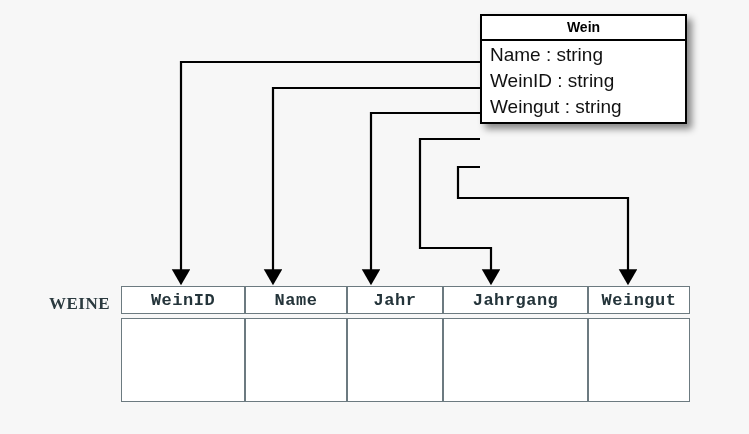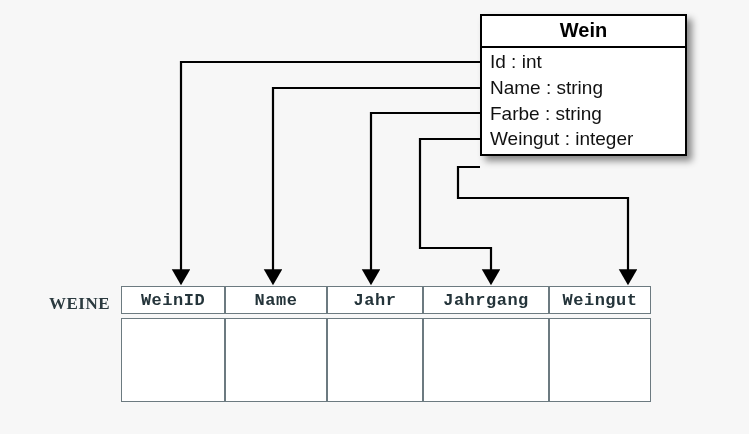--- a/index.html
+++ b/index.html
@@ -39,21 +39,21 @@
     width: 207px;
     border: 2px solid #000;
     background: #ffffff;
     box-sizing: border-box;
     z-index: 3;
     box-shadow: 5px 5px 7px rgba(0,0,0,0.45);
   }
   #class-title {
     text-align: center;
     font-weight: bold;
-    font-size: 20px;
+    font-size: 14px;
     color: #000;
     padding: 3px 0 4px 0;
     border-bottom: 2px solid #000;
     line-height: 1.15;
     font-family: "Liberation Sans", sans-serif;
   }
   #attr-list {
     padding: 1px 0 2px 0;
   }
   .attr-row {
@@ -132,36 +132,35 @@
     <polyline points="480,113 371,113 371,272" fill="none" stroke="#000" stroke-width="2.2" marker-end="url(#arrowhead)"></polyline>
 
     <polyline points="480,139 420,139 420,248 491,248 491,272" fill="none" stroke="#000" stroke-width="2.2" marker-end="url(#arrowhead)"></polyline>
 
     <polyline points="480,167 458,167 458,198 628,198 628,272" fill="none" stroke="#000" stroke-width="2.2" marker-end="url(#arrowhead)"></polyline>
   </svg>
 
   <div id="class-box">
     <div id="class-title">Wein</div>
     <div id="attr-list">
-      <div class="attr-row">Id : int</div>
       <div class="attr-row">Name : string</div>
-      <div class="attr-row">Farbe : string</div>
-      <div class="attr-row">Weingut : integer</div>
+      <div class="attr-row">WeinID : string</div>
+      <div class="attr-row">Weingut : string</div>
     </div>
   </div>
 
   <div id="table-label">WEINE</div>
 
   <table id="rel-table">
     <tbody>
       <tr>
-        <td class="hdr-cell" style="width:104px">WeinID</td>
+        <td class="hdr-cell" style="width:124px">WeinID</td>
         <td class="hdr-cell" style="width:102px">Name</td>
         <td class="hdr-cell" style="width:96px">Jahr</td>
-        <td class="hdr-cell" style="width:126px">Jahrgang</td>
+        <td class="hdr-cell" style="width:145px">Jahrgang</td>
         <td class="hdr-cell" style="width:102px">Weingut</td>
       </tr>
       <tr class="spacer-row">
         <td></td>
         <td></td>
         <td></td>
         <td></td>
         <td></td>
       </tr>
       <tr>

